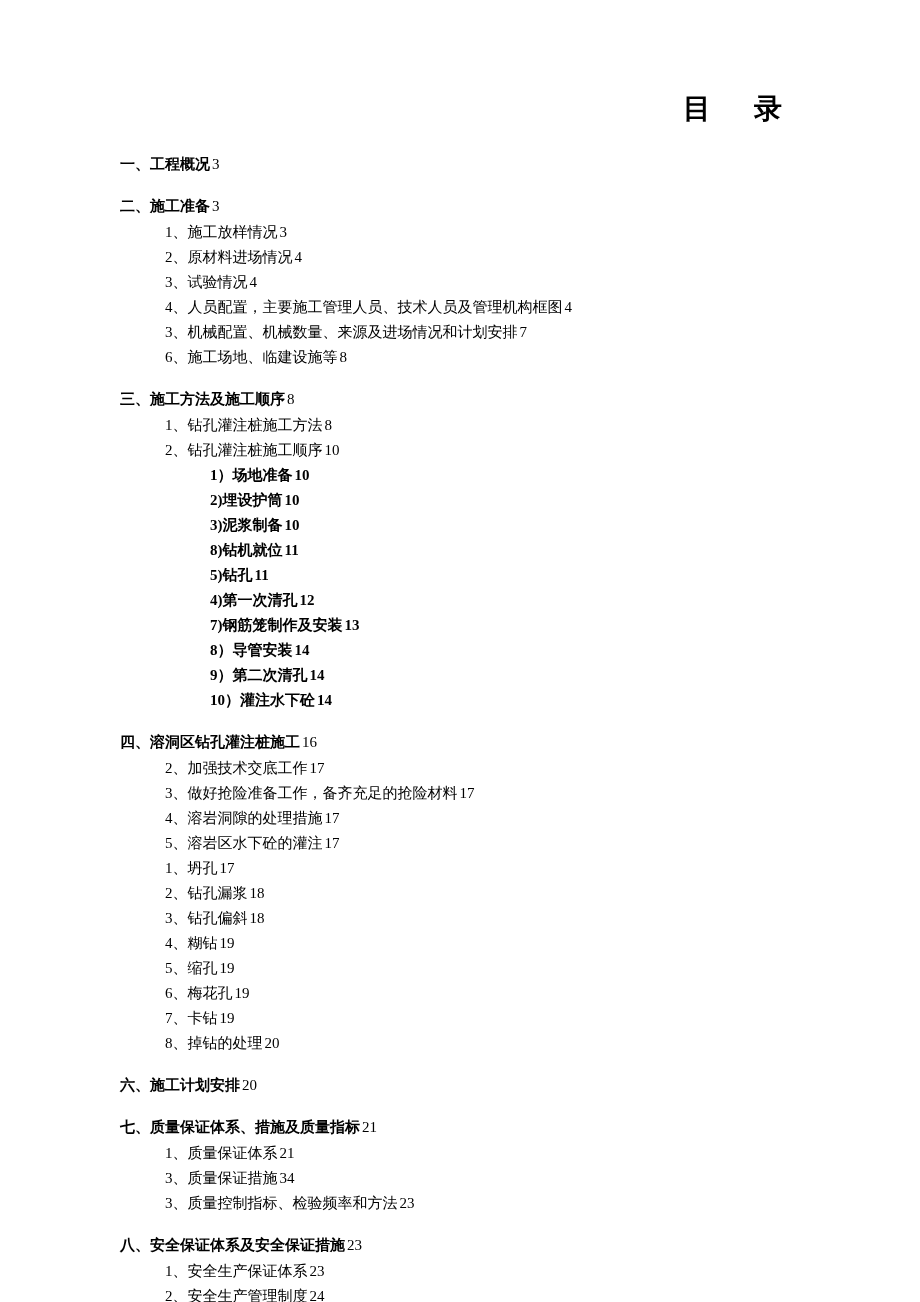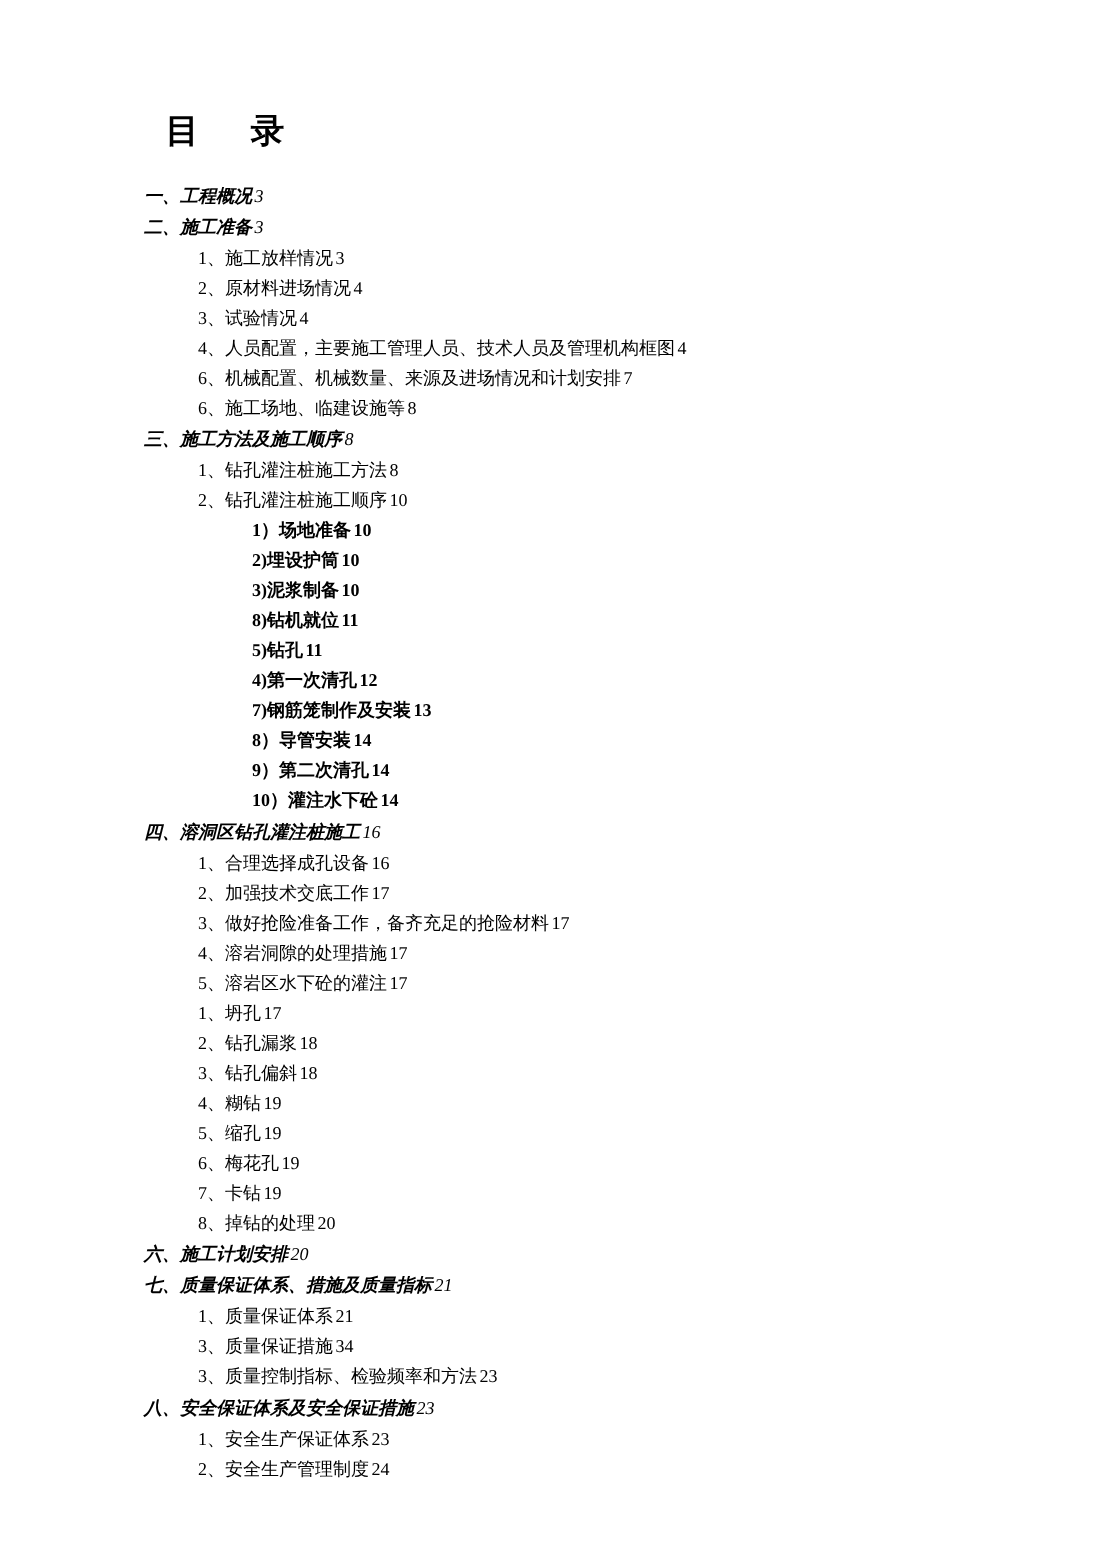--- a/index.html
+++ b/index.html
@@ -9,36 +9,35 @@
     }
     body {
       background: #ffffff;
       font-family: "SimSun", "宋体", serif;
       width: 920px;
       height: 1302px;
       padding: 90px 120px 40px 120px;
       color: #000;
     }
     .title {
-      text-align: left;
+      text-align: right;
       font-size: 28px;
       font-weight: bold;
       letter-spacing: 18px;
       margin-bottom: 24px;
       padding-left: 18px;
     }
     .toc {
       font-size: 15px;
       line-height: 1.6;
     }
     .level-1 {
       font-weight: bold;
-      margin-top: 2px;
+      margin-top: 18px;
       margin-bottom: 2px;
-      font-style: italic;
     }
     .level-1 .page-num {
       font-weight: normal;
     }
     .level-2 {
       font-weight: normal;
       padding-left: 45px;
       margin-top: 1px;
       margin-bottom: 1px;
     }
@@ -57,37 +56,36 @@
 
 <div class="title">目 录</div>
 
 <div class="toc" id="toc-container">
     <div class="level-1"><span>一、工程概况</span><span class="page-num">3</span></div>
     <div class="level-1"><span>二、施工准备</span><span class="page-num">3</span></div>
     <div class="level-2"><span>1、施工放样情况</span><span class="page-num">3</span></div>
     <div class="level-2"><span>2、原材料进场情况</span><span class="page-num">4</span></div>
     <div class="level-2"><span>3、试验情况</span><span class="page-num">4</span></div>
     <div class="level-2"><span>4、人员配置，主要施工管理人员、技术人员及管理机构框图</span><span class="page-num">4</span></div>
-    <div class="level-2"><span>6、机械配置、机械数量、来源及进场情况和计划安排</span><span class="page-num">7</span></div>
+    <div class="level-2"><span>3、机械配置、机械数量、来源及进场情况和计划安排</span><span class="page-num">7</span></div>
     <div class="level-2"><span>6、施工场地、临建设施等</span><span class="page-num">8</span></div>
     <div class="level-1"><span>三、施工方法及施工顺序</span><span class="page-num">8</span></div>
     <div class="level-2"><span>1、钻孔灌注桩施工方法</span><span class="page-num">8</span></div>
     <div class="level-2"><span>2、钻孔灌注桩施工顺序</span><span class="page-num">10</span></div>
     <div class="level-3"><span>1）场地准备</span><span class="page-num">10</span></div>
     <div class="level-3"><span>2)埋设护筒</span><span class="page-num">10</span></div>
     <div class="level-3"><span>3)泥浆制备</span><span class="page-num">10</span></div>
     <div class="level-3"><span>8)钻机就位</span><span class="page-num">11</span></div>
     <div class="level-3"><span>5)钻孔</span><span class="page-num">11</span></div>
     <div class="level-3"><span>4)第一次清孔</span><span class="page-num">12</span></div>
     <div class="level-3"><span>7)钢筋笼制作及安装</span><span class="page-num">13</span></div>
     <div class="level-3"><span>8）导管安装</span><span class="page-num">14</span></div>
     <div class="level-3"><span>9）第二次清孔</span><span class="page-num">14</span></div>
     <div class="level-3"><span>10）灌注水下砼</span><span class="page-num">14</span></div>
     <div class="level-1"><span>四、溶洞区钻孔灌注桩施工</span><span class="page-num">16</span></div>
-    <div class="level-2"><span>1、合理选择成孔设备</span><span class="page-num">16</span></div>
     <div class="level-2"><span>2、加强技术交底工作</span><span class="page-num">17</span></div>
     <div class="level-2"><span>3、做好抢险准备工作，备齐充足的抢险材料</span><span class="page-num">17</span></div>
     <div class="level-2"><span>4、溶岩洞隙的处理措施</span><span class="page-num">17</span></div>
     <div class="level-2"><span>5、溶岩区水下砼的灌注</span><span class="page-num">17</span></div>
     <div class="level-2"><span>1、坍孔</span><span class="page-num">17</span></div>
     <div class="level-2"><span>2、钻孔漏浆</span><span class="page-num">18</span></div>
     <div class="level-2"><span>3、钻孔偏斜</span><span class="page-num">18</span></div>
     <div class="level-2"><span>4、糊钻</span><span class="page-num">19</span></div>
     <div class="level-2"><span>5、缩孔</span><span class="page-num">19</span></div>
     <div class="level-2"><span>6、梅花孔</span><span class="page-num">19</span></div>

